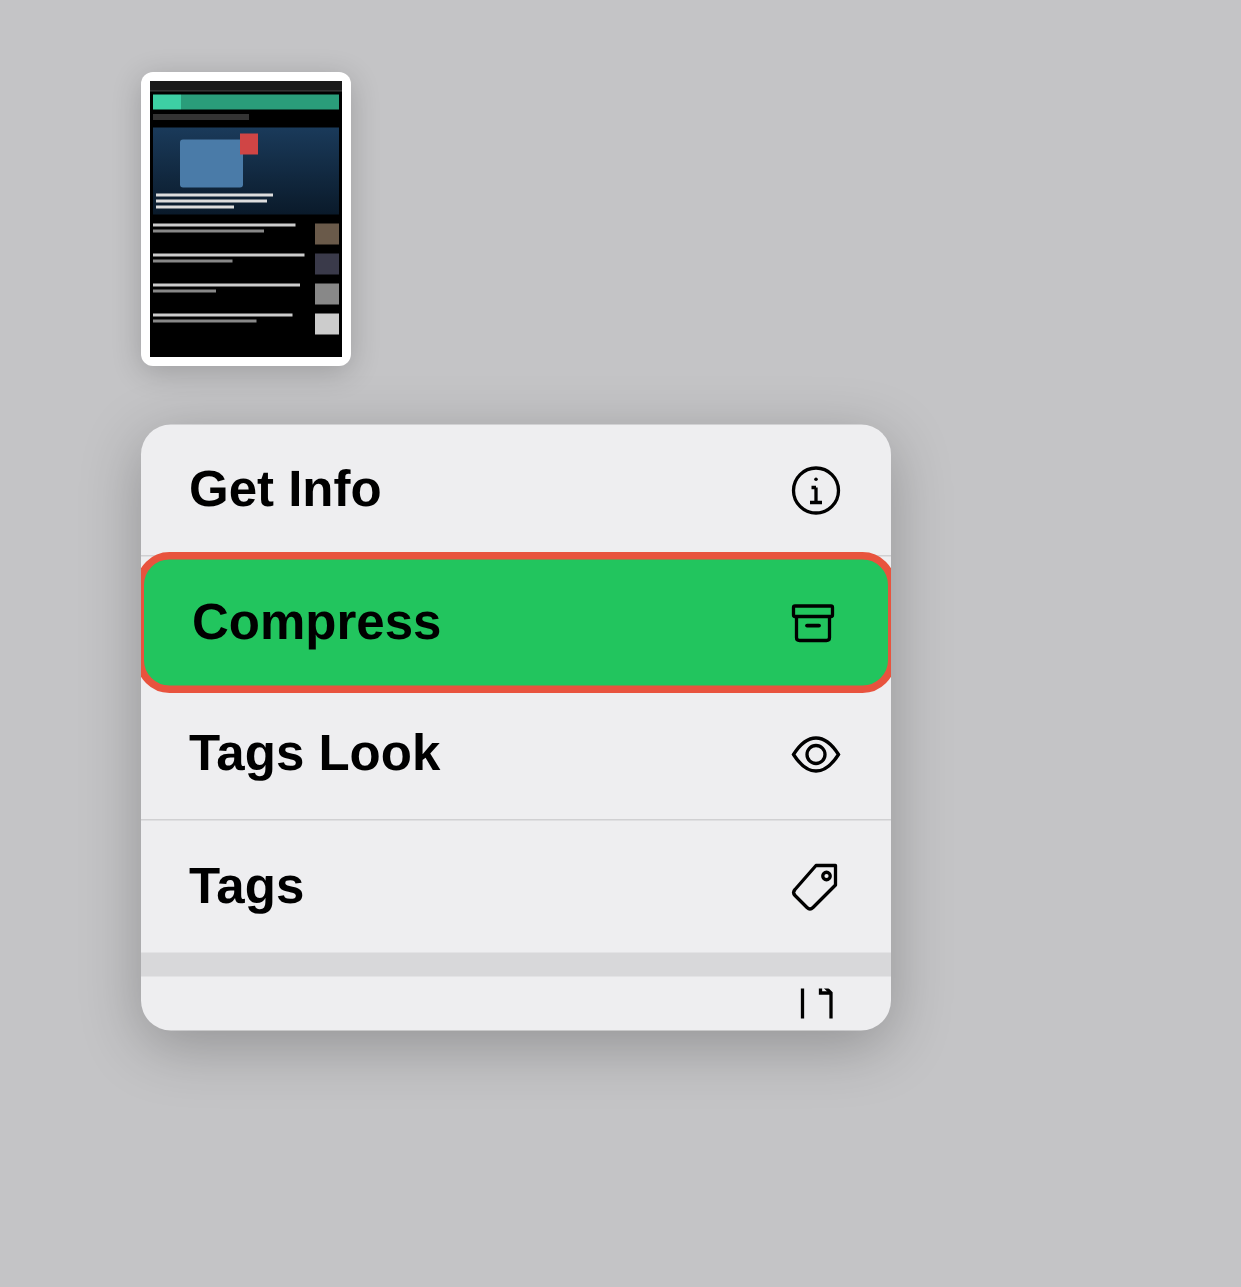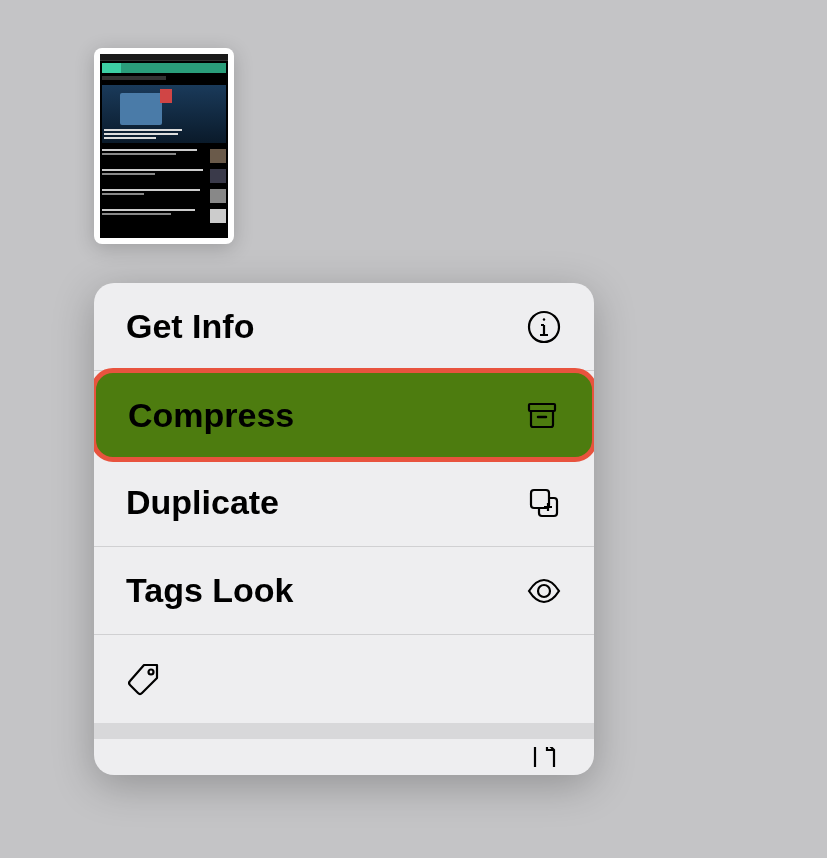--- a/index.html
+++ b/index.html
@@ -146,21 +146,21 @@
       text-align: left;
       position: relative;
       gap: 21px;
     }
     
     .menu-item.highlighted {
       border: 5px solid #e8533e;
       border-radius: 22px;
       margin: -3px;
       z-index: 2;
-      background: #4d7c0f;
+      background: #22c55e;
       height: 94px;
     }
     
     .menu-separator {
       height: 16px;
       background: #d8d8da;
     }
     
     .menu-item-last-visible {
       height: 36px;
@@ -256,43 +256,33 @@
     <span>Compress</span>
     <span class="icon">
       <svg viewBox="0 0 36 36">
         <rect x="5" y="7" width="26" height="7" rx="1"></rect>
         <path d="M7 14 L7 28 Q7 30 9 30 L27 30 Q29 30 29 28 L29 14"></path>
         <line x1="14" y1="20" x2="22" y2="20" stroke-width="2.5" stroke-linecap="round"></line>
       </svg>
     </span>
   </div>
 
-  <div class="menu-item">
-    <span>Duplicate</span>
-    <span class="icon">
-      <svg viewBox="0 0 36 36">
-        <rect x="5" y="5" width="18" height="18" rx="3"></rect>
-        <path d="M13 23 L13 28 Q13 31 16 31 L28 31 Q31 31 31 28 L31 16 Q31 13 28 13 L23 13"></path>
-        <line x1="18" y1="22" x2="26" y2="22"></line>
-        <line x1="22" y1="18" x2="22" y2="26"></line>
-      </svg>
-    </span>
-  </div>
 
   <div class="menu-item">
     <span>Tags Look</span>
     <span class="icon">
       <svg viewBox="0 0 36 36">
         <path d="M3 18 Q10 7 18 7 Q26 7 33 18 Q26 29 18 29 Q10 29 3 18 Z"></path>
         <circle cx="18" cy="18" r="6"></circle>
       </svg>
     </span>
   </div>
 
   <div class="menu-item" style="border-bottom:none">
+    <span>Tags</span>
     <span class="icon">
       <svg viewBox="0 0 36 36">
         <path d="M18 4 L31 4 L31 17 L16 32 Q14 34 12 32 L4 24 Q2 22 4 20 Z" stroke-linejoin="round"></path>
         <circle cx="25" cy="11" r="2.5"></circle>
       </svg>
     </span>
   </div>
 
   <div class="menu-separator"></div>
 

